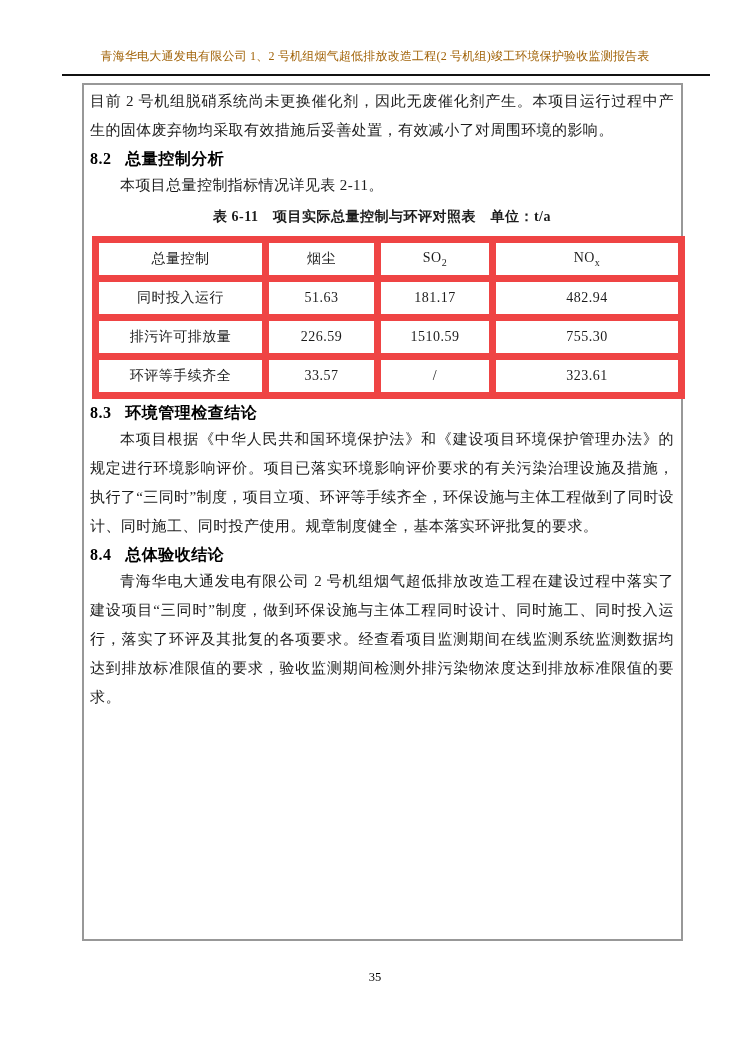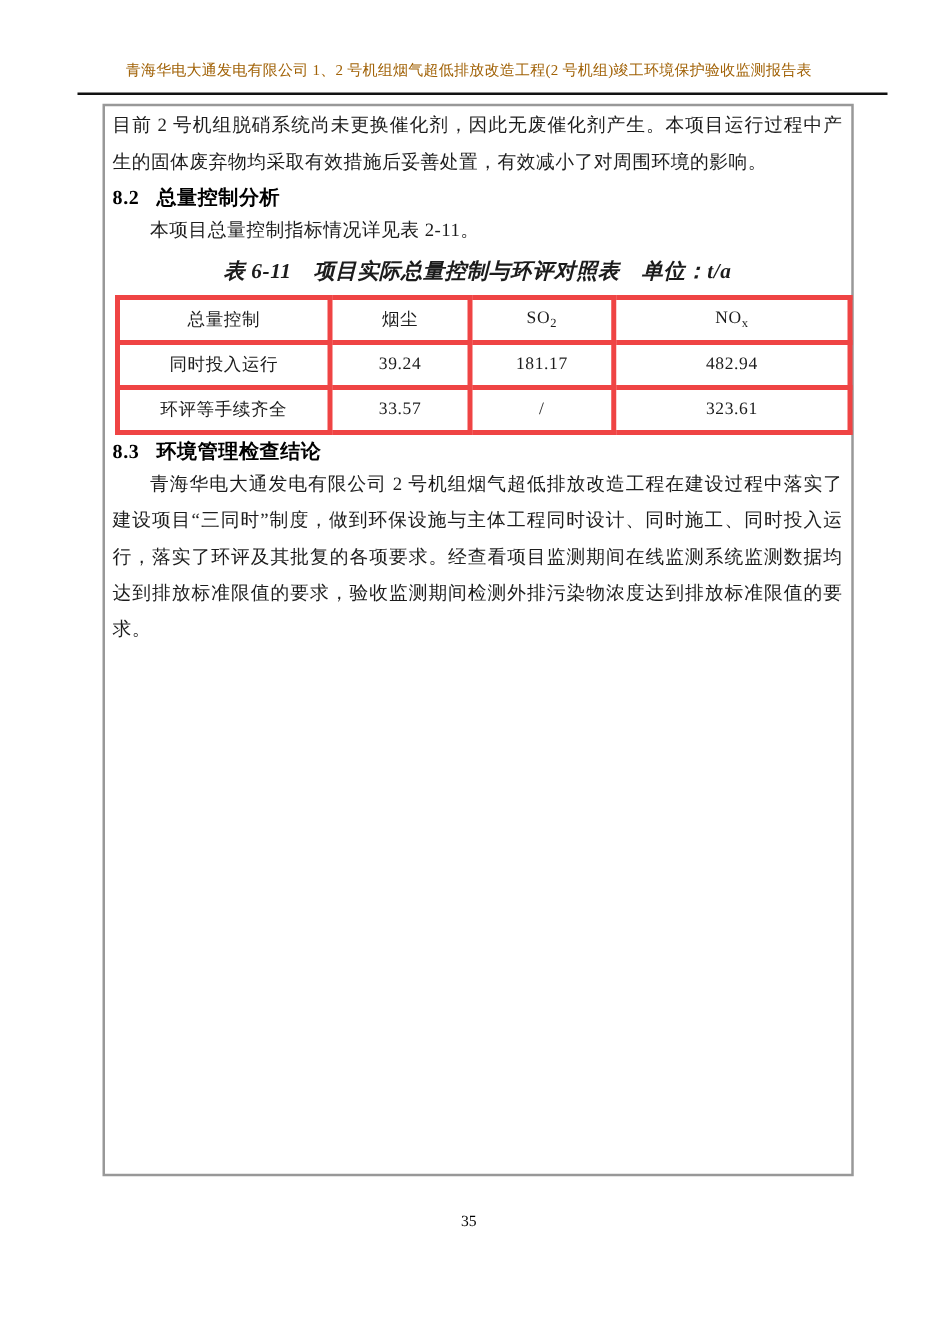--- a/index.html
+++ b/index.html
@@ -59,34 +59,33 @@
   .sec-heading .sec-num {
     display: inline-block;
     min-width: 2.2em;
     font-family: "Liberation Serif", "DejaVu Serif", serif;
   }
 
   .table-caption {
     margin: 4px 0 0 0;
     text-align: center;
     font-weight: bold;
-    font-size: 17px;
+    font-size: 14px;
     line-height: 26px;
     letter-spacing: 0.5px;
-    font-style: italic;
   }
 
   table.totals {
     margin: 6px 0 0 2px;
     border-collapse: collapse;
     width: 586px;
     table-layout: fixed;
   }
   table.totals th, table.totals td {
-    border: 4px solid #ef4444;
+    border: 7px solid #ef4444;
     height: 32px;
     text-align: center;
     vertical-align: middle;
     font-size: 14px;
     font-weight: normal;
     padding: 0;
     letter-spacing: 0.5px;
   }
   table.totals tr { height: 33px; }
   table.totals sub { font-size: 10px; }
@@ -126,36 +125,44 @@
       </colgroup>
       <tbody>
         <tr>
           <th>总量控制</th>
           <th>烟尘</th>
           <th><span>SO</span><sub>2</sub></th>
           <th><span>NO</span><sub>x</sub></th>
         </tr>
         <tr>
           <td>同时投入运行</td>
-          <td>39.24</td>
+          <td>51.63</td>
           <td>181.17</td>
           <td>482.94</td>
+        </tr>
+        <tr>
+          <td>排污许可排放量</td>
+          <td>226.59</td>
+          <td>1510.59</td>
+          <td>755.30</td>
         </tr>
         <tr>
           <td>环评等手续齐全</td>
           <td>33.57</td>
           <td>/</td>
           <td>323.61</td>
         </tr>
       </tbody>
     </table>
 
     <h2 class="sec-heading"><span class="sec-num">8.3</span><span>环境管理检查结论</span></h2>
 
+    <p class="para indent">本项目根据《中华人民共和国环境保护法》和《建设项目环境保护管理办法》的规定进行环境影响评价。项目已落实环境影响评价要求的有关污染治理设施及措施，执行了“三同时”制度，项目立项、环评等手续齐全，环保设施与主体工程做到了同时设计、同时施工、同时投产使用。规章制度健全，基本落实环评批复的要求。</p>
 
+    <h2 class="sec-heading"><span class="sec-num">8.4</span><span>总体验收结论</span></h2>
 
     <p class="para indent">青海华电大通发电有限公司 2 号机组烟气超低排放改造工程在建设过程中落实了建设项目“三同时”制度，做到环保设施与主体工程同时设计、同时施工、同时投入运行，落实了环评及其批复的各项要求。经查看项目监测期间在线监测系统监测数据均达到排放标准限值的要求，验收监测期间检测外排污染物浓度达到排放标准限值的要求。</p>
 
   </div>
 
   <div class="page-number">35</div>
 
 </div>
 
 </body></html>

